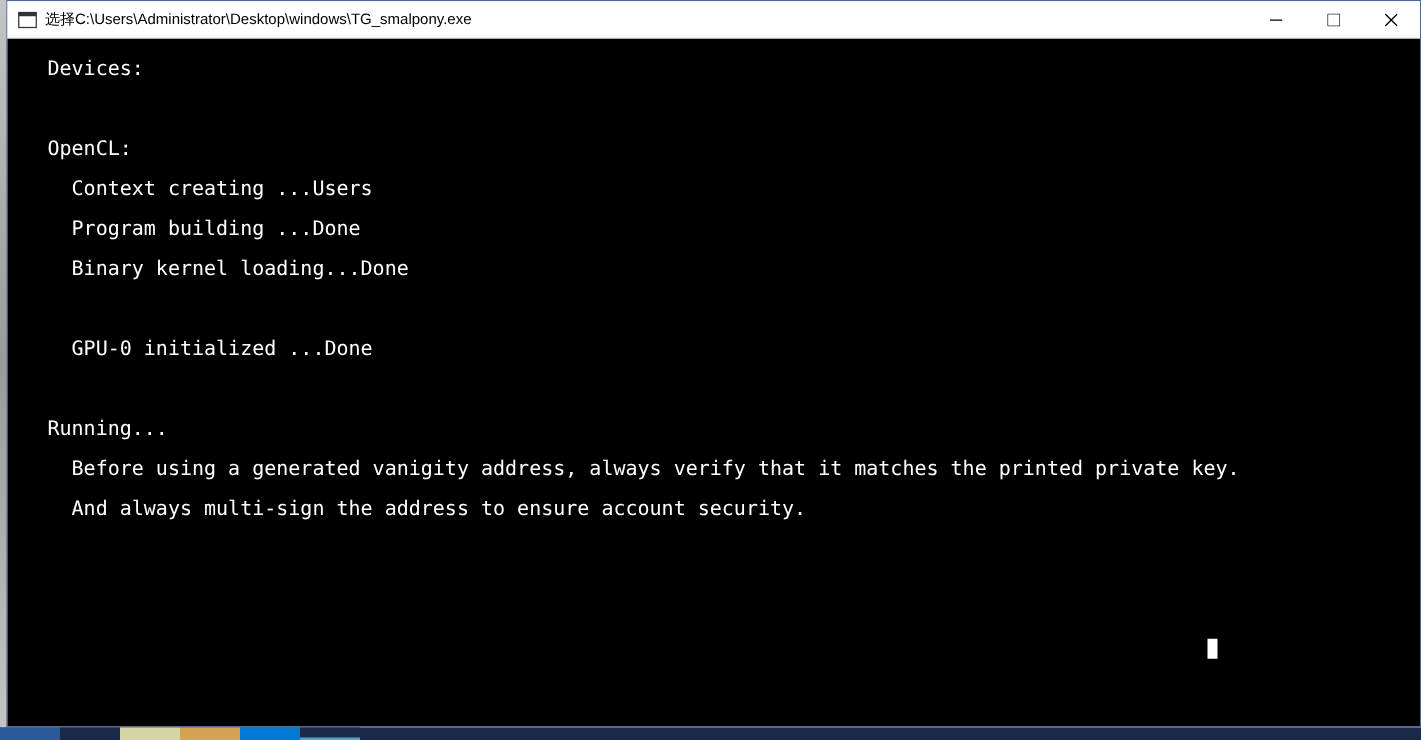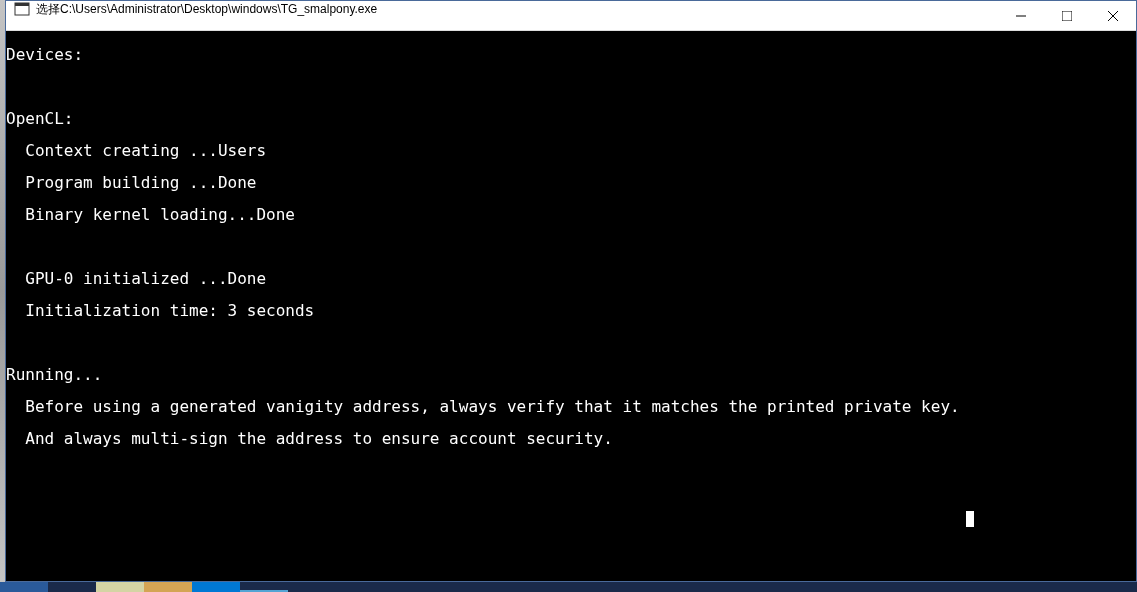--- a/index.html
+++ b/index.html
@@ -19,20 +19,21 @@
       height: 582px;
       background: #fff;
       border: 1px solid #4a6a9a;
       display: flex;
       flex-direction: column;
     }
     .titlebar {
       height: 30px;
       background: #fff;
       display: flex;
+      align-items: center;
       border-bottom: 1px solid #ddd;
     }
     .titlebar-icon {
       width: 16px;
       height: 16px;
       margin: 0 6px 0 8px;
       display: flex;
       align-items: center;
       justify-content: center;
     }
@@ -62,20 +63,21 @@
       font-family: 'NSimSun', 'SimSun', 'Consolas', monospace;
       font-size: 16px;
       line-height: 16px;
       padding: 0;
       white-space: pre;
       overflow: hidden;
       position: relative;
     }
     .console-line {
       white-space: pre;
+      margin-left: 32px;
     }
     .cursor {
       position: absolute;
       width: 8px;
       height: 16px;
       background: #fff;
     }
     .taskbar {
       position: absolute;
       left: 0;
@@ -139,21 +141,20 @@
   </div>
   <div class="console">
 <div class="console-line">Devices:</div>
 <div class="console-line"> </div>
 <div class="console-line">OpenCL:</div>
 <div class="console-line">  Context creating ...Users</div>
 <div class="console-line">  Program building ...Done</div>
 <div class="console-line">  Binary kernel loading...Done</div>
 <div class="console-line"> </div>
 <div class="console-line">  GPU-0 initialized ...Done</div>
-<div class="console-line">  Initialization time: 3 seconds</div>
 <div class="console-line"> </div>
 <div class="console-line">Running...</div>
 <div class="console-line">  Before using a generated vanigity address, always verify that it matches the printed private key.</div>
 <div class="console-line">  And always multi-sign the address to ensure account security.</div>
 <div class="console-line"> </div>
 
 
 
 
 

